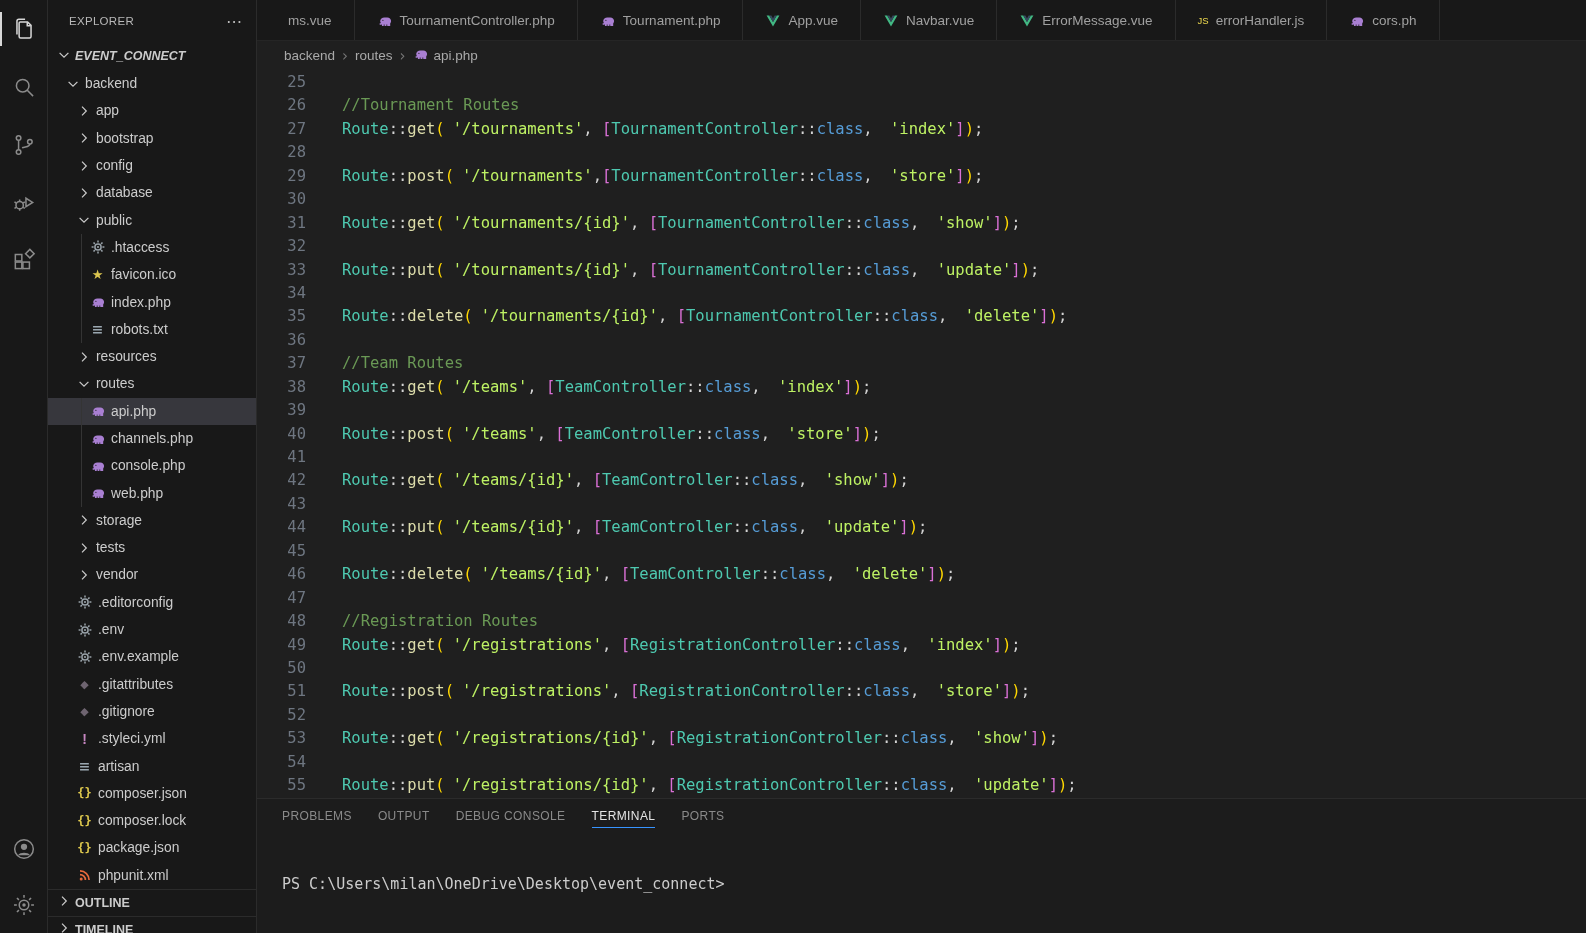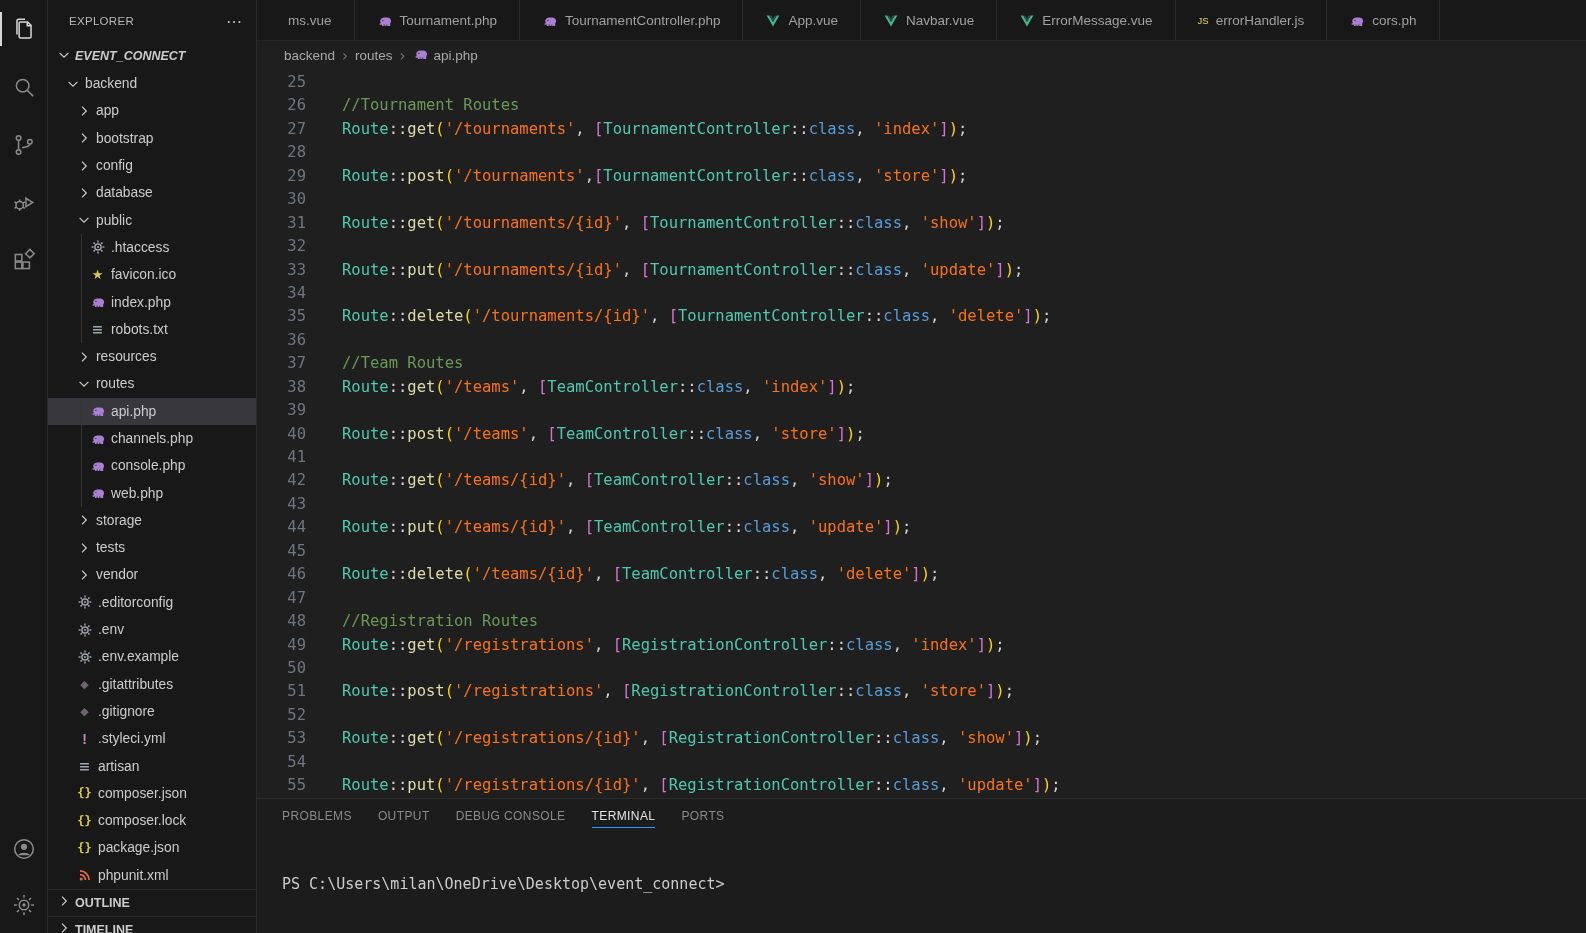--- a/index.html
+++ b/index.html
@@ -65,21 +65,21 @@
   .bc-item { cursor:pointer; display:flex; align-items:center; gap:5px; }
 
   .editor { flex:1; background:#1f1f1f; overflow:hidden; font-family:"DejaVu Sans Mono", monospace;
     font-size:15.5px; line-height:23.45px; padding-top:1px; cursor:text; }
   .cline { display:flex; height:23.45px; white-space:pre; }
   .ln { width:49px; text-align:right; color:#6e7681; flex:none; user-select:none; }
   .lc { padding-left:36px; }
   .tok-cm { color:#6a9955; }
   .tok-cls { color:#4ec9b0; }
   .tok-fn { color:#dcdcaa; }
-  .tok-str { color:#f97316; }
+  .tok-str { color:#bef264;margin-left:8px; }
   .tok-kw { color:#569cd6; }
   .tok-pl { color:#d4d4d4; }
   .tok-b1 { color:#ffd700; }
   .tok-b2 { color:#da70d6; }
 
   
   .panel { height:135px; flex:none; background:#1c1c1c; border-top:1px solid #2b2b2b;
     display:flex; flex-direction:column; }
   .panel-tabs { height:34px; display:flex; align-items:stretch; gap:26px; padding-left:25px; flex:none; }
   .ptab { display:flex; align-items:center; font-size:12px; letter-spacing:.4px; color:#8a8a8a;
@@ -429,30 +429,30 @@
         <div class="tab noicon">
           <span>ms.vue</span>
         </div>
         <div class="tab">
           <span class="fic">
             <svg viewBox="0 0 16 16" width="16" height="16">
               <path fill="#a97fd2" d="M13.2 13v-2.6c.55-.62.9-1.43.9-2.32C14.1 6 12.4 4.4 10.3 4.4H7.4C5.1 4.4 3.2 6 3.2 8c0 .74.25 1.4.66 1.95-.4.42-.95.6-1.36.44-.2.5 0 1.05.48 1.27.68.3 1.47.02 1.96-.5V13h1.8v-1.6h.8V13h1.9v-1.6h.8V13Z"></path>
               <circle cx="5.9" cy="7.3" r=".6" fill="#1f1f1f"></circle>
             </svg>
           </span>
+          <span>TournamentController.php</span>
+        </div>
+        <div class="tab">
+          <span class="fic">
+            <svg viewBox="0 0 16 16" width="16" height="16">
+              <path fill="#a97fd2" d="M13.2 13v-2.6c.55-.62.9-1.43.9-2.32C14.1 6 12.4 4.4 10.3 4.4H7.4C5.1 4.4 3.2 6 3.2 8c0 .74.25 1.4.66 1.95-.4.42-.95.6-1.36.44-.2.5 0 1.05.48 1.27.68.3 1.47.02 1.96-.5V13h1.8v-1.6h.8V13h1.9v-1.6h.8V13Z"></path>
+              <circle cx="5.9" cy="7.3" r=".6" fill="#1f1f1f"></circle>
+            </svg>
+          </span>
           <span>Tournament.php</span>
-        </div>
-        <div class="tab">
-          <span class="fic">
-            <svg viewBox="0 0 16 16" width="16" height="16">
-              <path fill="#a97fd2" d="M13.2 13v-2.6c.55-.62.9-1.43.9-2.32C14.1 6 12.4 4.4 10.3 4.4H7.4C5.1 4.4 3.2 6 3.2 8c0 .74.25 1.4.66 1.95-.4.42-.95.6-1.36.44-.2.5 0 1.05.48 1.27.68.3 1.47.02 1.96-.5V13h1.8v-1.6h.8V13h1.9v-1.6h.8V13Z"></path>
-              <circle cx="5.9" cy="7.3" r=".6" fill="#1f1f1f"></circle>
-            </svg>
-          </span>
-          <span>TournamentController.php</span>
         </div>
         <div class="tab">
           <span class="fic">
             <svg viewBox="0 0 16 16" width="16" height="16">
               <path d="M1.6 2.6 8 13.6 14.4 2.6h-2.6L8 9.1 4.2 2.6Z" fill="#42b883"></path>
               <path d="M4.2 2.6 8 9.1l3.8-6.5H9.6L8 5.4 6.4 2.6Z" fill="#35495e"></path>
             </svg>
           </span>
           <span>App.vue</span>
         </div>

